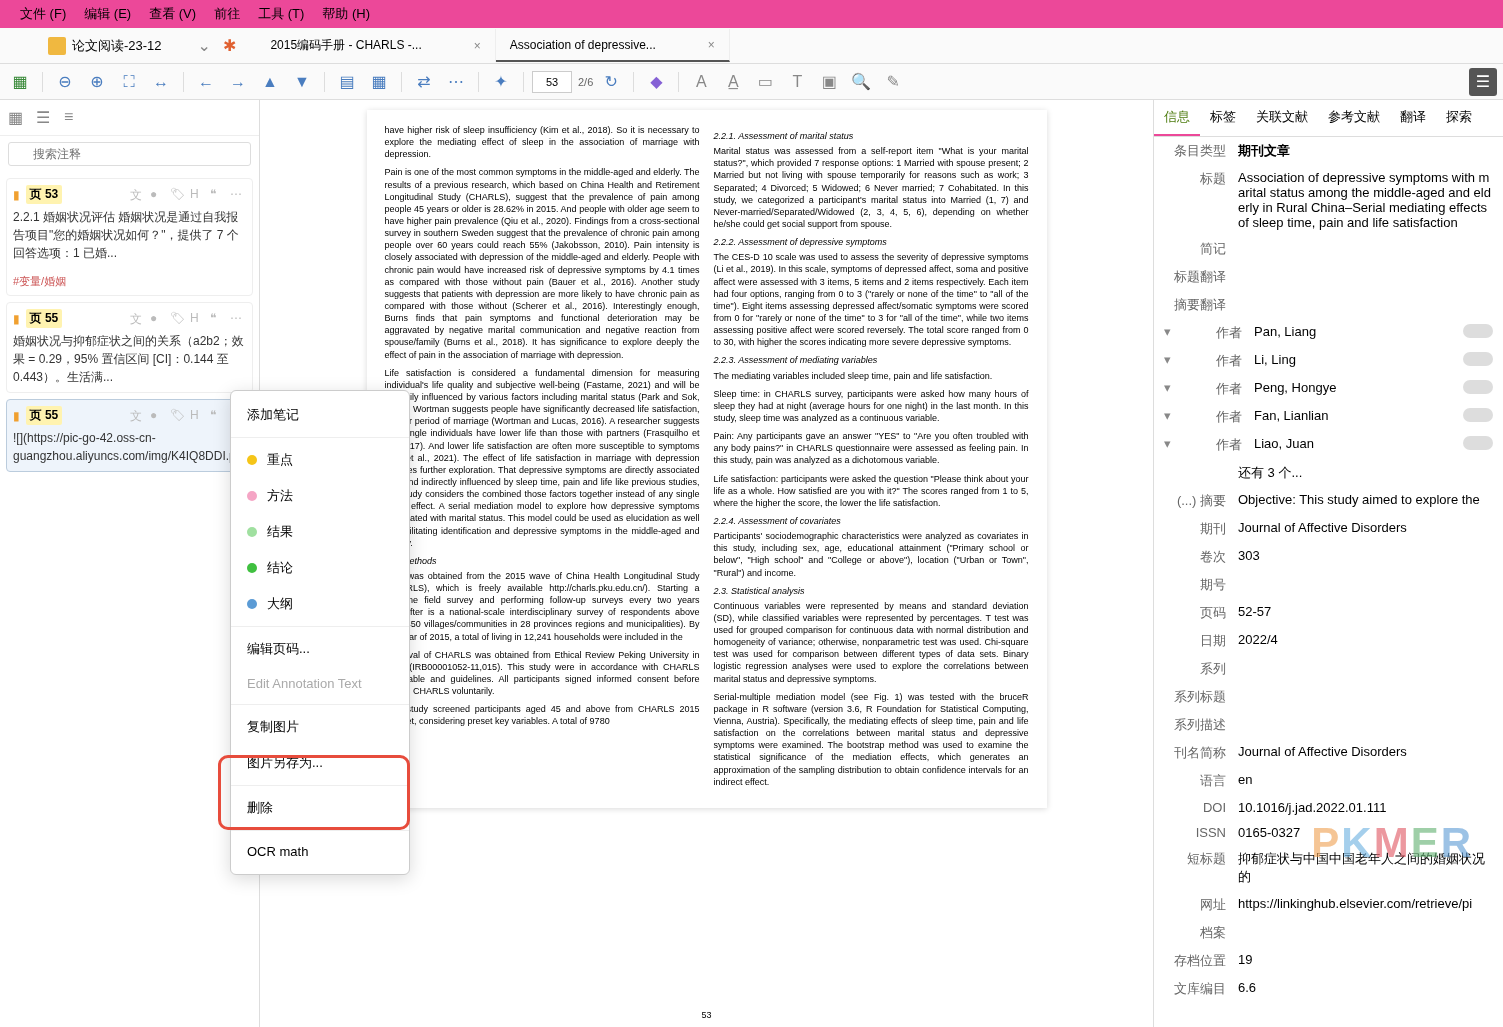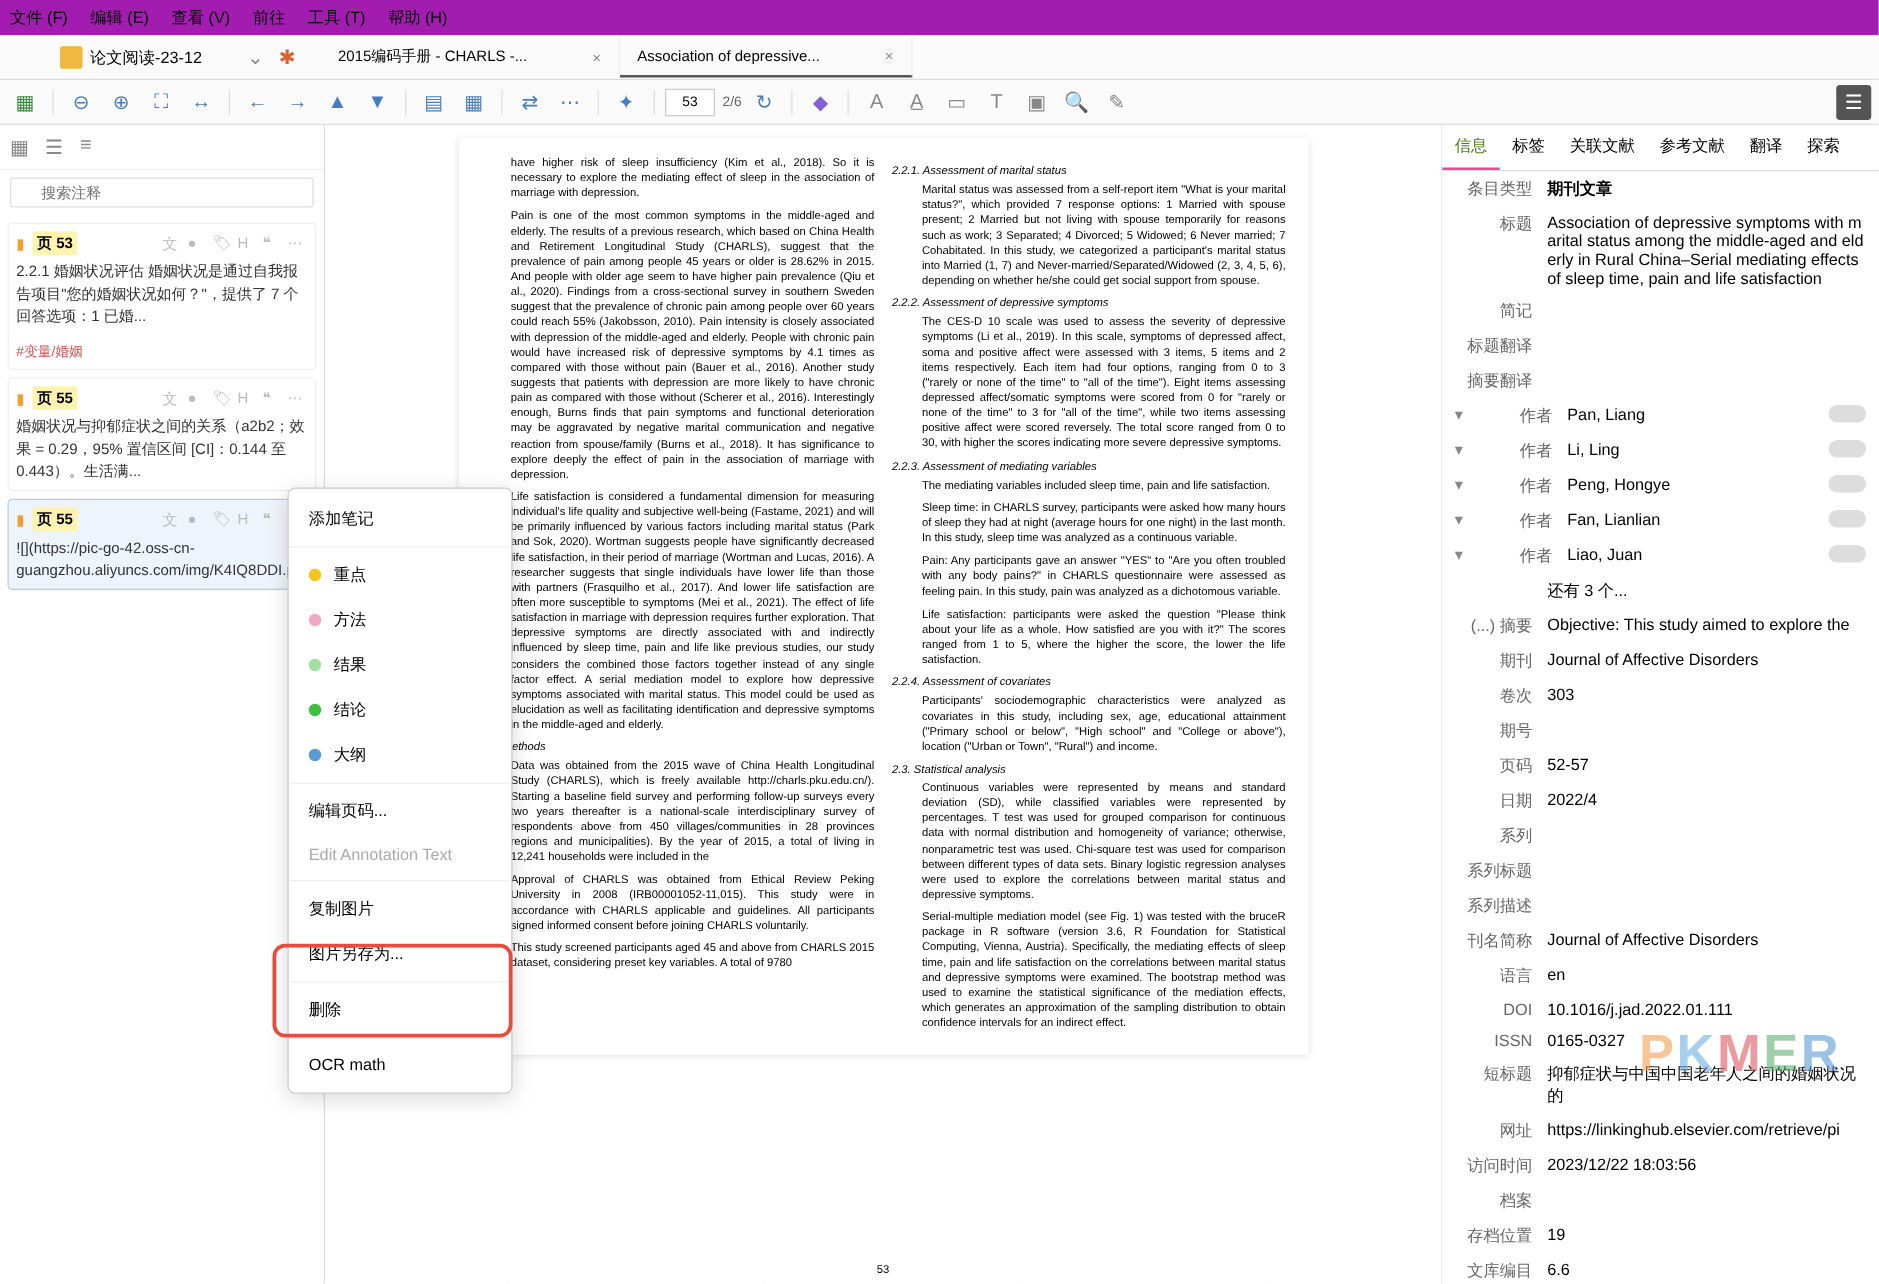--- a/index.html
+++ b/index.html
@@ -1,18 +1,18 @@
 <!DOCTYPE html>
 <html><head>
 <meta charset="utf-8">
 <style>
 * { margin: 0; padding: 0; box-sizing: border-box; font-family: -apple-system, "Segoe UI", sans-serif; }
 body { width: 1503px; height: 1027px; background: #f5f5f5; overflow: hidden; position: relative; }
 
-.menubar { height: 28px; background: #a21caf; display: flex; align-items: center; padding: 0 8px; font-size: 13px; }
+.menubar { height: 28px; background: #ec4899; display: flex; align-items: center; padding: 0 20px; font-size: 13px; }
 .menubar span { margin-right: 18px; cursor: pointer; }
 
 .tabbar { height: 36px; background: #fafafa; border-bottom: 1px solid #ddd; display: flex; align-items: center; padding-left: 48px; }
 .tab-icon { width: 18px; height: 18px; background: #f0b840; margin-right: 6px; border-radius: 2px; }
 .tab-label { font-size: 13px; margin-right: 24px; }
 .doc-tabs { display: flex; margin-left: 20px; }
 .doc-tab { display: flex; align-items: center; padding: 8px 14px; font-size: 12px; border-right: 1px solid #eee; cursor: pointer; gap: 44px; }
 .doc-tab.active { border-bottom: 2px solid #555; }
 .doc-tab .close { margin-left: 8px; color: #888; }
 .chev-down { margin: 0 12px; color: #888; }
@@ -46,21 +46,21 @@
 .ctx-item { padding: 9px 16px; font-size: 13px; display: flex; align-items: center; gap: 10px; cursor: pointer; text-align: right; }
 .ctx-item.disabled { color: #aaa; }
 .ctx-sep { height: 1px; background: #eee; margin: 4px 0; }
 .dot { width: 10px; height: 10px; border-radius: 50%; }
 .red-rect { position: absolute; left: 218px; top: 755px; width: 192px; height: 75px; border: 3px solid #e74c3c; border-radius: 10px; z-index: 101; }
 
 
 .pdf-pane { flex: 1; overflow: hidden; background: #fff; position: relative; }
 .pdf-page { width: 680px; margin: 10px auto; background: #fff; box-shadow: 0 1px 6px rgba(0,0,0,.15); padding: 14px 18px; font-size: 9px; line-height: 1.35; display: flex; gap: 14px; text-align: justify; }
 .pdf-col { flex: 1; }
-.pdf-col p { margin-bottom: 6px; margin-left: 24px; }
+.pdf-col p { margin-bottom: 6px; }
 .pdf-col .head { font-style: italic; font-size: 9px; margin: 6px 0 3px; }
 .page-no { position: absolute; bottom: 6px; left: 50%; transform: translateX(-50%); font-size: 9px; }
 
 
 .right-pane { width: 350px; background: #fff; border-left: 1px solid #ddd; overflow-y: auto; }
 .right-tabs { display: flex; border-bottom: 1px solid #ddd; font-size: 13px; }
 .right-tabs div { padding: 8px 10px; cursor: pointer; }
 .right-tabs .act { border-bottom: 2px solid #ec4899; color: #4d7c0f; }
 .meta-row { display: flex; padding: 5px 10px; font-size: 13px; align-items: flex-start; justify-content: flex-end; }
 .meta-label { width: 62px; color: #666; text-align: right; margin-right: 12px; flex-shrink: 0; }
@@ -351,24 +351,20 @@
         </div>
         <div class="meta-row">
           <div class="meta-label">短标题</div>
           <div class="meta-val" style="">抑郁症状与中国中国老年人之间的婚姻状况的</div>
         </div>
         <div class="meta-row">
           <div class="meta-label">网址</div>
           <div class="meta-val" style="">https://linkinghub.elsevier.com/retrieve/pi</div>
         </div>
         <div class="meta-row">
-          <div class="meta-label">访问时间</div>
-          <div class="meta-val" style="">2023/12/22 18:03:56</div>
-        </div>
-        <div class="meta-row">
           <div class="meta-label">档案</div>
           <div class="meta-val" style=""></div>
         </div>
         <div class="meta-row">
           <div class="meta-label">存档位置</div>
           <div class="meta-val" style="">19</div>
         </div>
         <div class="meta-row">
           <div class="meta-label">文库编目</div>
           <div class="meta-val" style="">6.6</div>

